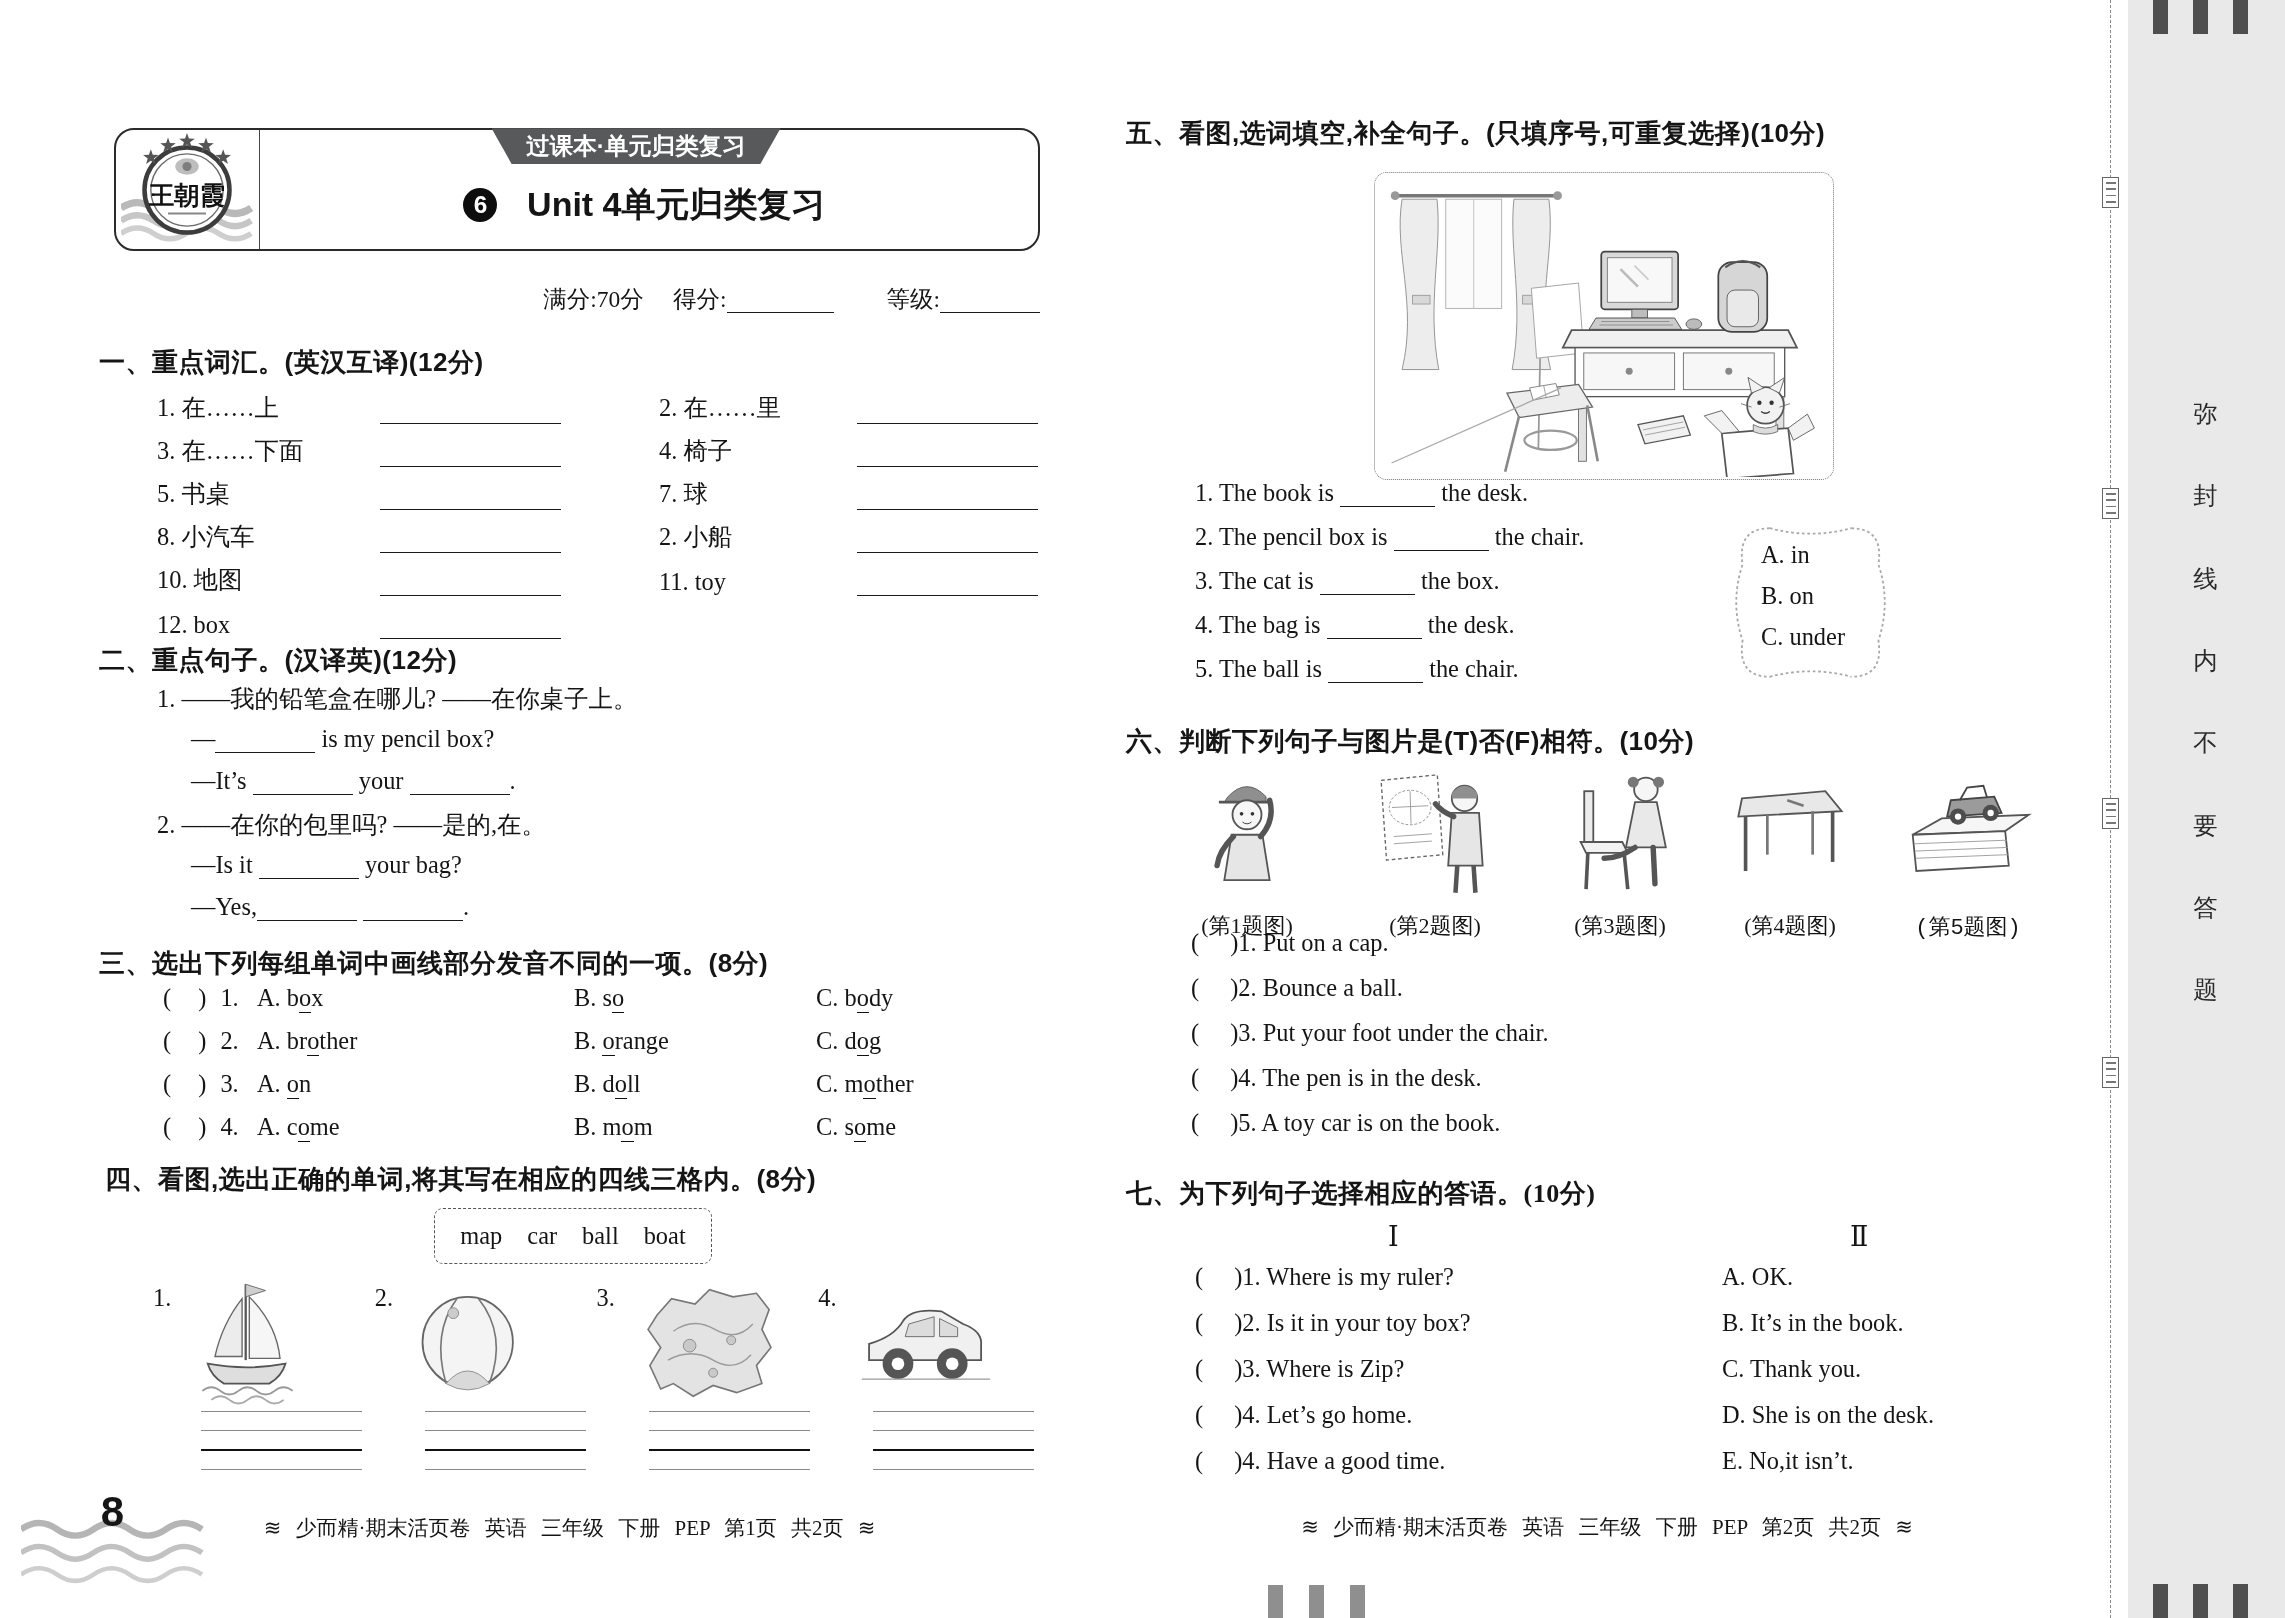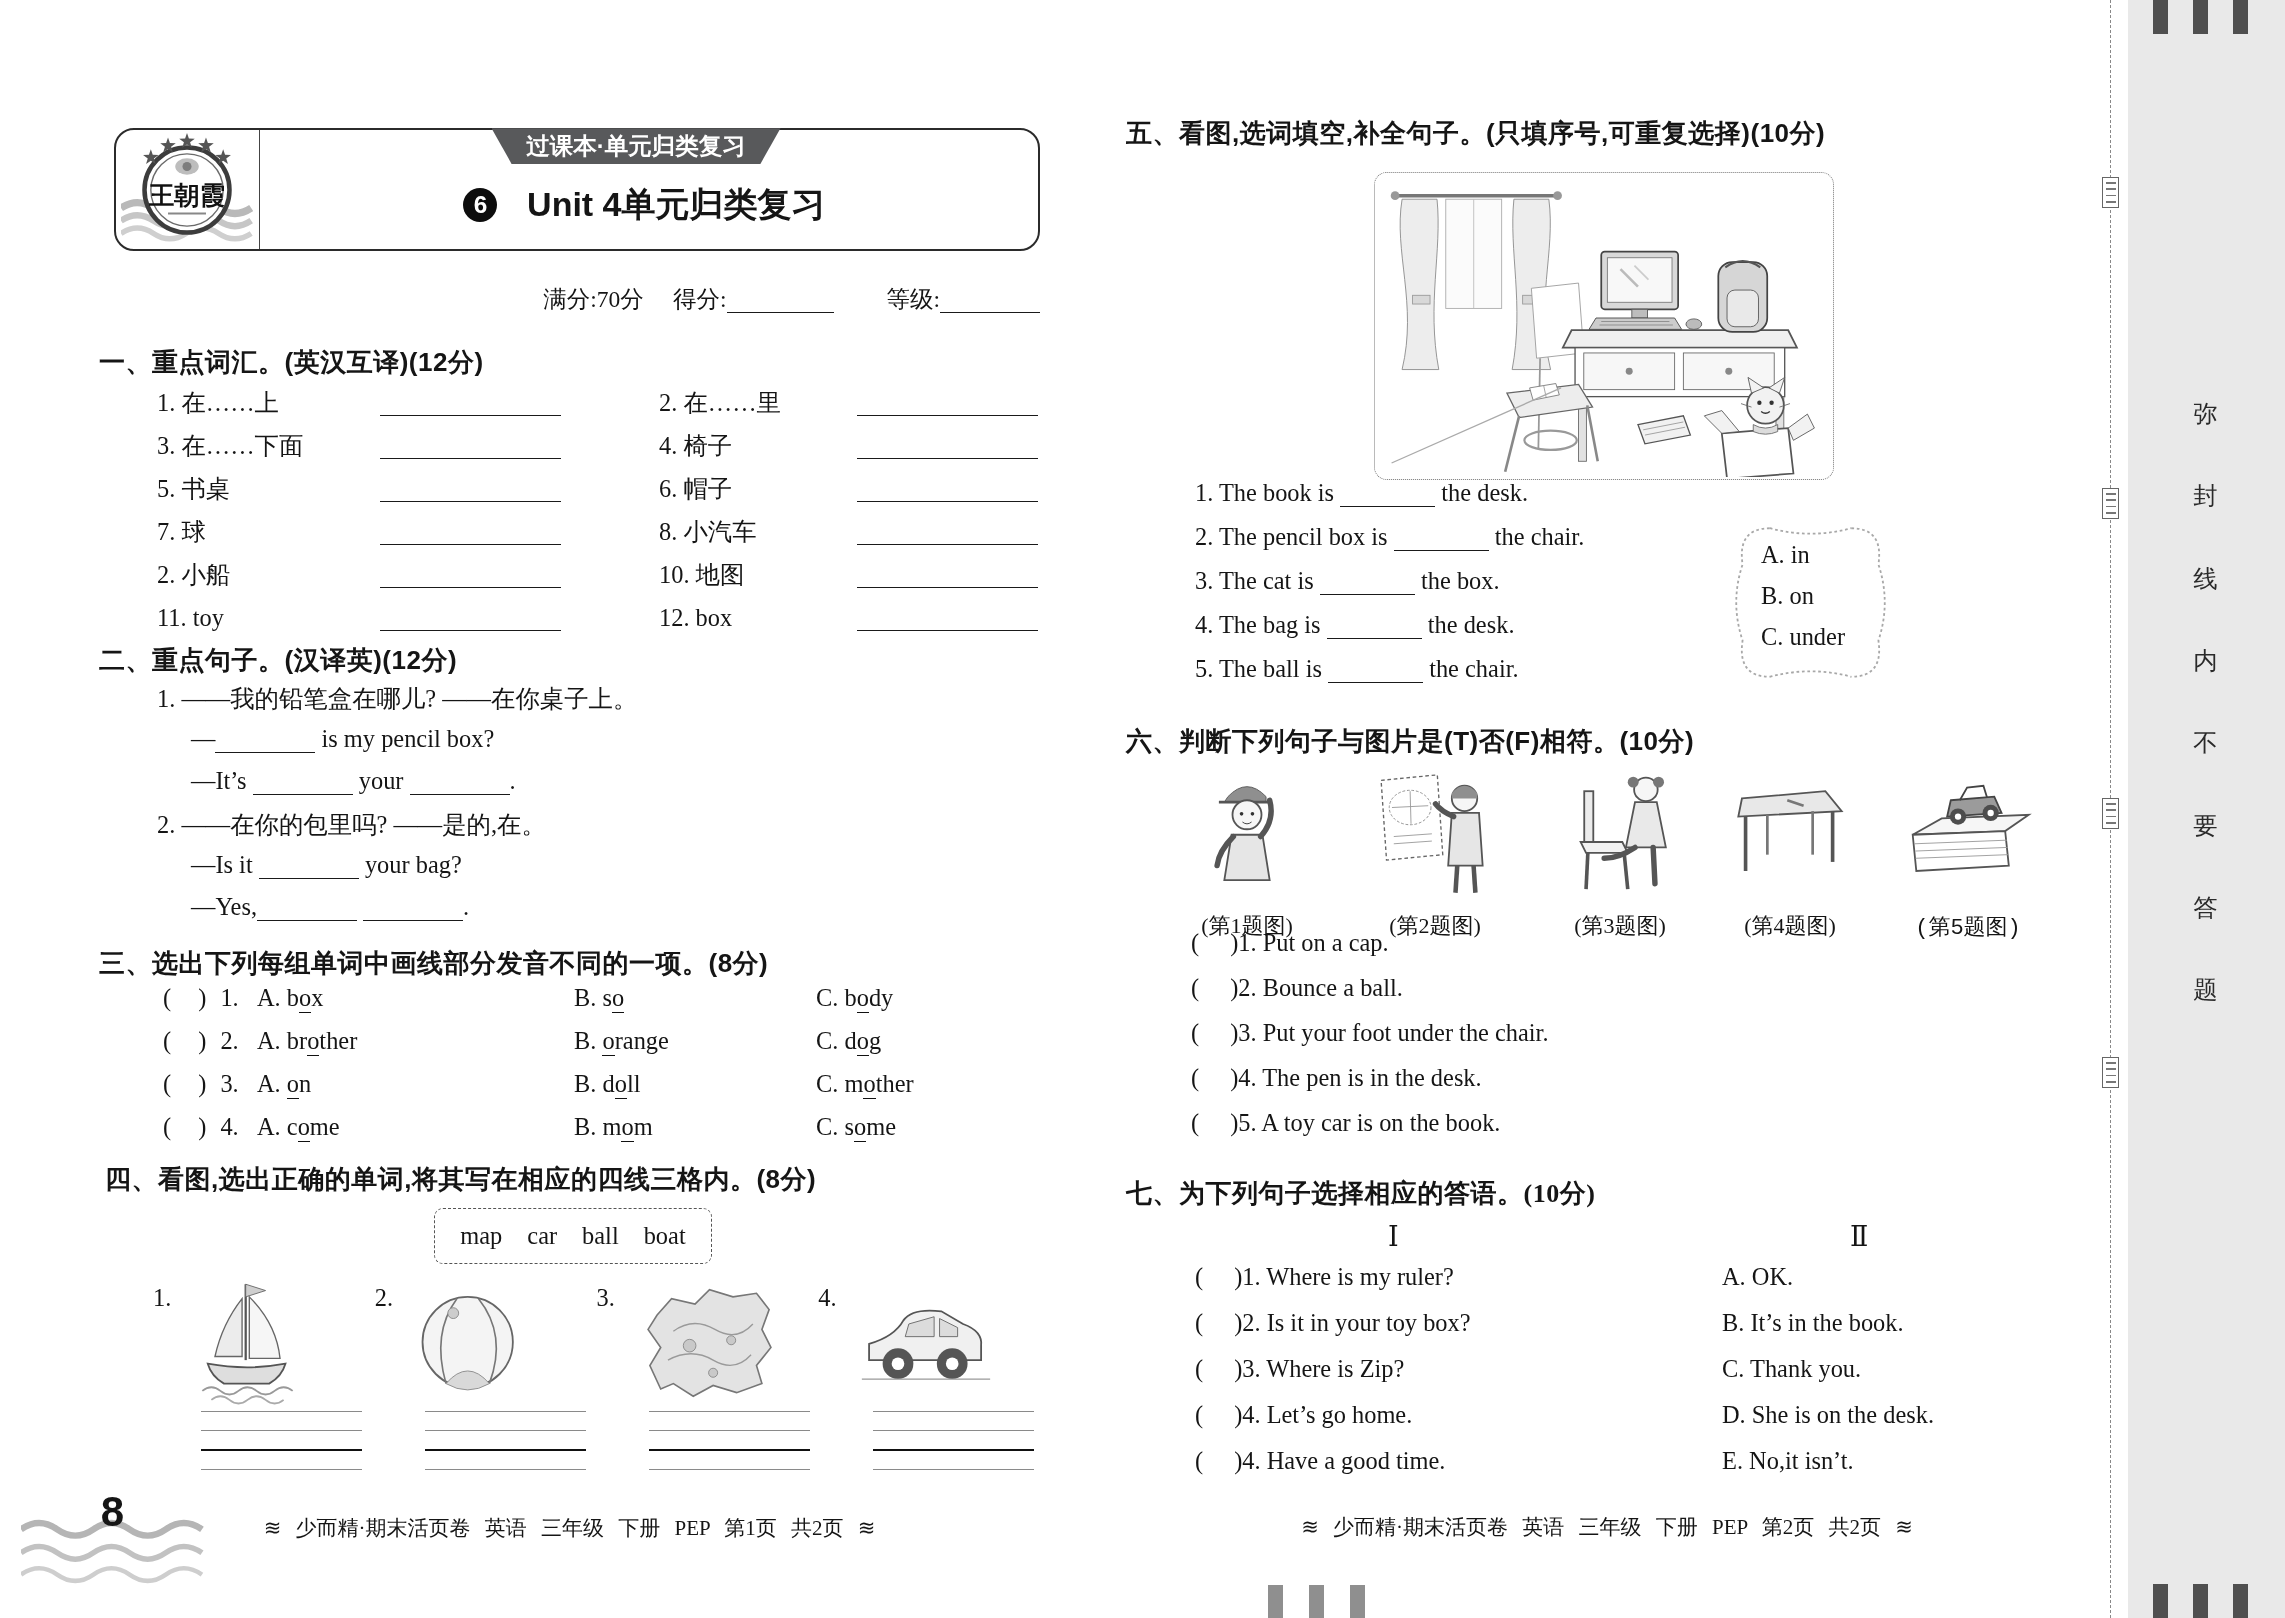--- a/index.html
+++ b/index.html
@@ -32,21 +32,21 @@
   .badge { display:inline-block; width:34px; height:34px; border-radius:50%; background:#0d0d0d;
            color:#fff; font-family:"Liberation Sans","DejaVu Sans",sans-serif; font-weight:700;
            font-size:24.4px; line-height:34px; text-align:center; vertical-align:middle; }
   .main-title { display:inline-block; margin-left:23.5px; font-family:"Liberation Sans","DejaVu Sans",sans-serif;
                 font-weight:700; font-size:34px; vertical-align:middle; }
   .score-line { position:absolute; top:283px; right:0; font-size:23.5px; white-space:nowrap; }
   .score-line .sp { display:inline-block; width:23.5px; }
 
   .vocab { position:absolute; top:381px; left:0; width:941px; display:grid;
            grid-template-columns:467px 474px; }
-  .vocab-cell { height:43px; display:flex; align-items:center; white-space:nowrap; }
+  .vocab-cell { height:43px; display:flex; align-items:flex-end; white-space:nowrap; }
   .vocab div:nth-of-type(odd).vocab-cell { padding-left:58px; }
   .vocab div:nth-of-type(odd).vocab-cell .vtext { width:223px; }
   .vocab div:nth-of-type(even).vocab-cell { padding-left:93px; }
   .vocab div:nth-of-type(even).vocab-cell .vtext { width:198px; }
 
   .s2block { position:absolute; top:683px; left:0; }
   .s2block .row { height:42px; white-space:nowrap; }
   .s2block .cn { padding-left:58px; }
   .s2block .en { padding-left:92px; }
 
@@ -178,24 +178,20 @@
         <div class="vocab-cell">
           <span class="vtext">4. 椅子</span>
           <span class="blank w200"></span>
         </div>
 
         <div class="vocab-cell">
           <span class="vtext">5. 书桌</span>
           <span class="blank w200"></span>
         </div>
 
-        <div class="vocab-cell">
-          <span class="vtext">6. 帽子</span>
-          <span class="blank w200"></span>
-        </div>
 
         <div class="vocab-cell">
           <span class="vtext">7. 球</span>
           <span class="blank w200"></span>
         </div>
 
         <div class="vocab-cell">
           <span class="vtext">8. 小汽车</span>
           <span class="blank w200"></span>
         </div>

